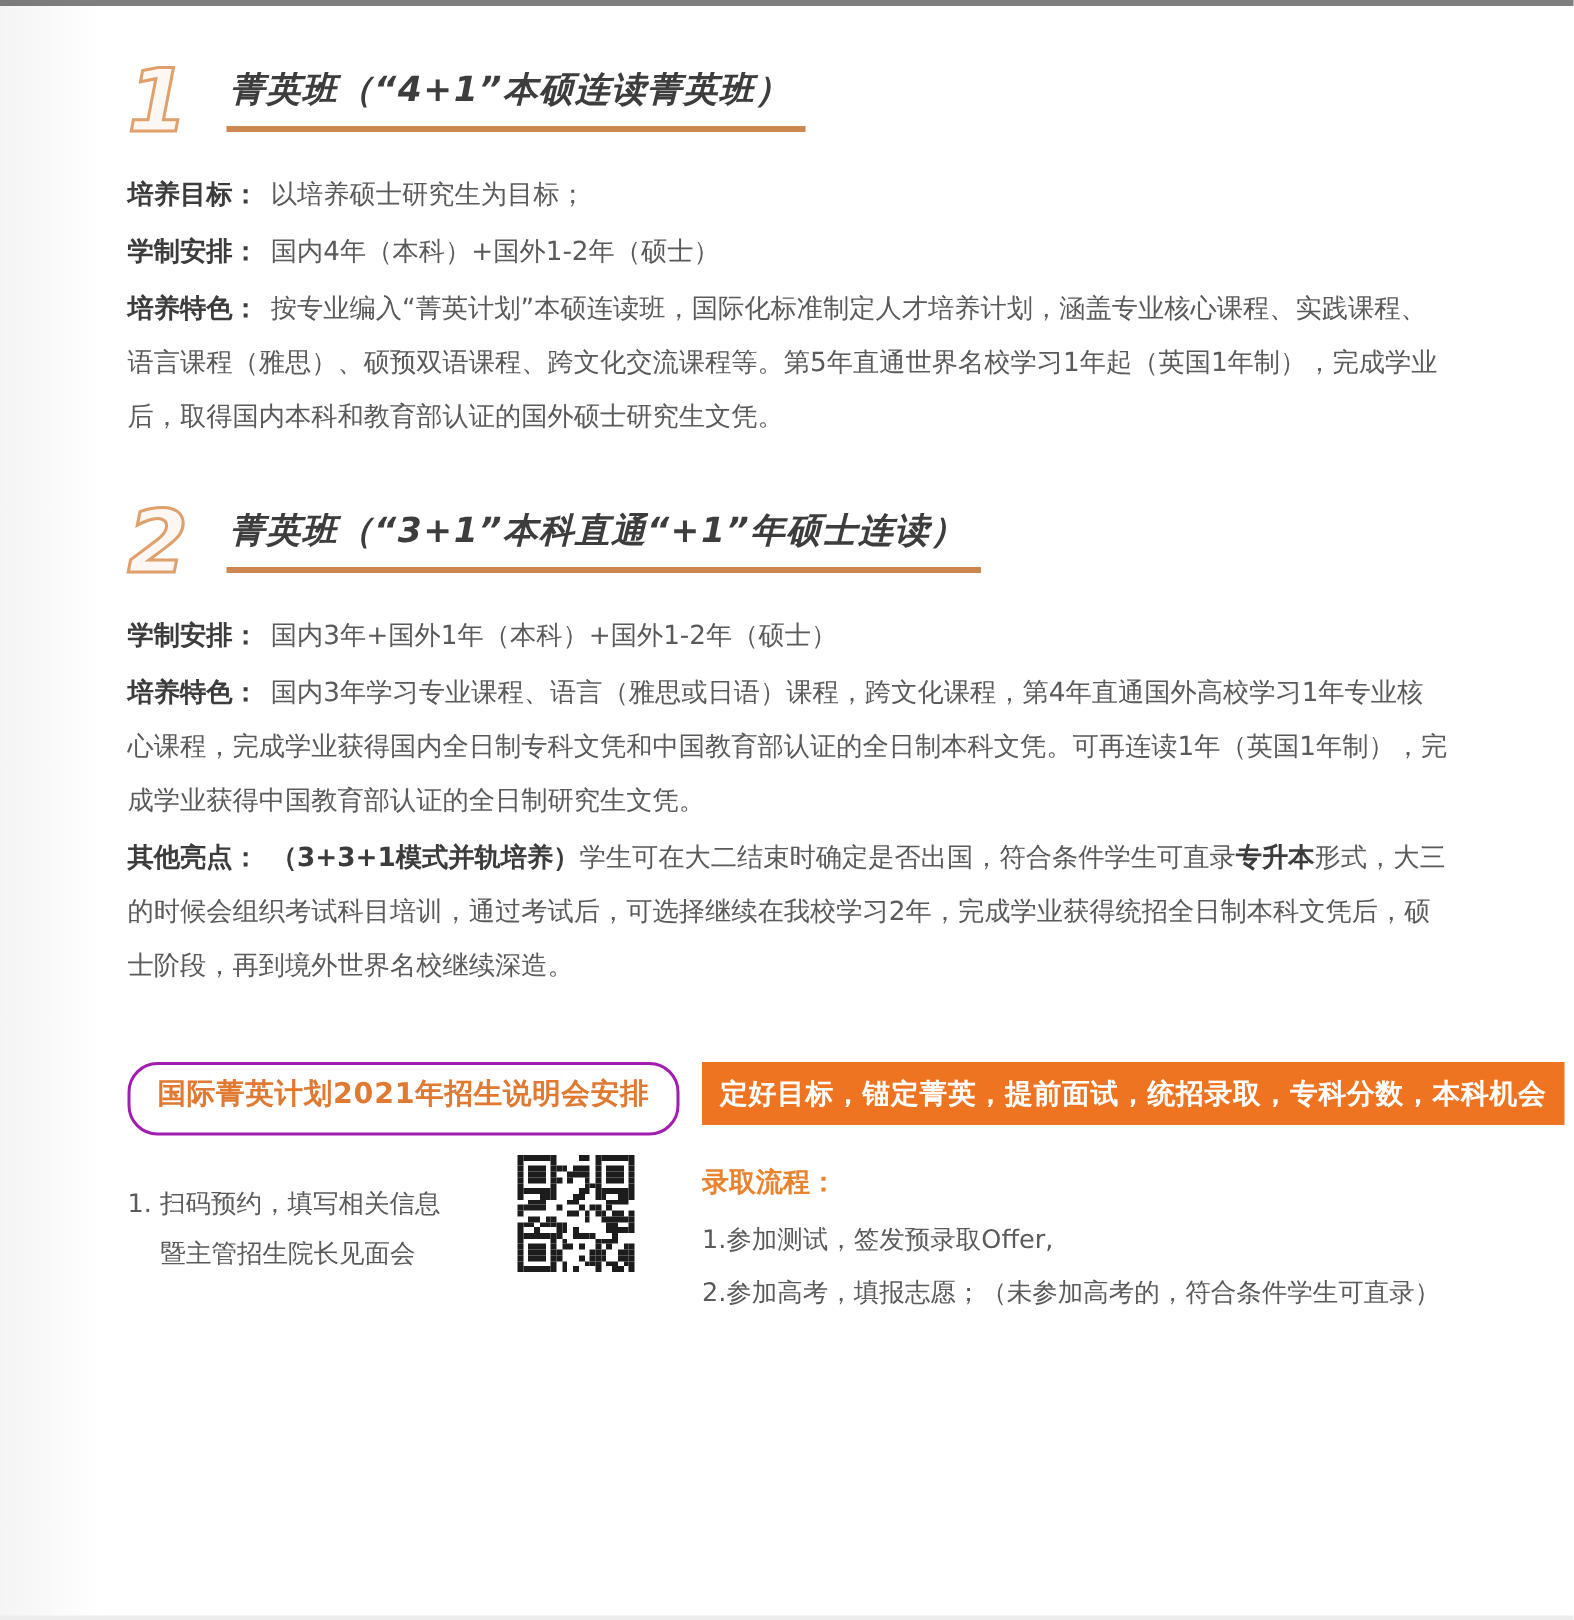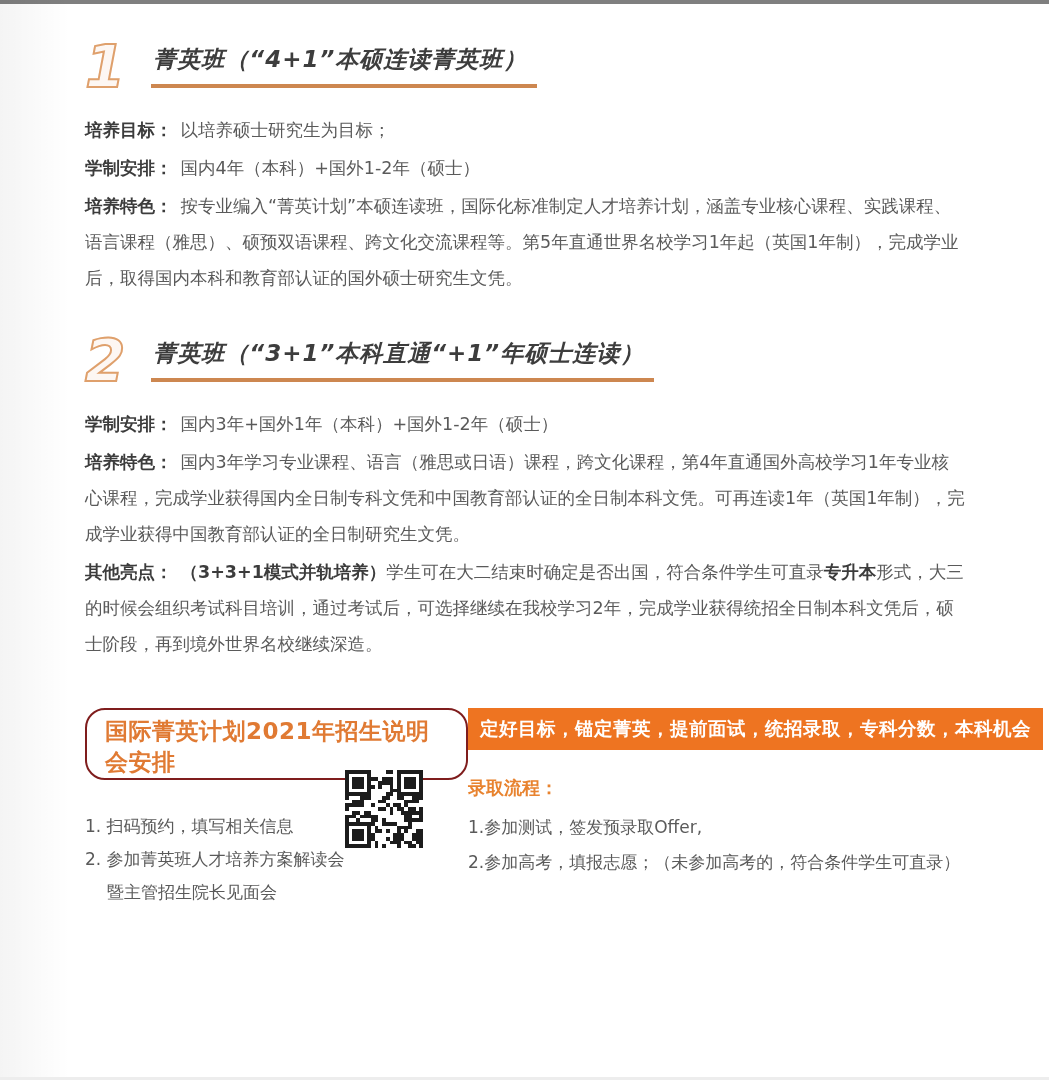--- a/index.html
+++ b/index.html
@@ -80,26 +80,26 @@
   .bottom {
     display: flex;
     margin-top: 46px;
     align-items: flex-start;
   }
   .col-left { width: 383px; position: relative; flex: none; }
   .col-right { flex: 1; margin-left: 0; }
 
   .seminar-box {
     display: inline-block;
-    border: 2px solid #7f1d1d;
+    border: 2px solid #a21caf;
     border-radius: 20px;
     color: #e07a33;
-    font-size: 23px;
-    font-weight: bold;
-    padding: 6px 18px 0 18px;
+    font-size: 19px;
+    font-weight: bold;
+    padding: 6px 18px 13px 18px;
     letter-spacing: 0.5px;
   }
   .seminar-list { margin-top: 30px; font-size: 17px; color: #5a5a5a; }
   .seminar-list .line { line-height: 33px; }
   .seminar-list .indent { padding-left: 22px; }
 
   .qr {
     position: absolute;
     left: 260px; top: 62px;
     width: 78px; height: 78px;
@@ -174,21 +174,20 @@
     </div>
   </div>
 
   
   <div class="bottom">
 
     <div class="col-left">
       <div class="seminar-box">国际菁英计划2021年招生说明会安排</div>
       <div class="seminar-list">
         <div class="line">1. 扫码预约，填写相关信息</div>
-        <div class="line">2. 参加菁英班人才培养方案解读会</div>
         <div class="line indent">暨主管招生院长见面会</div>
 
       </div>
       <div class="qr">
           <i style="left:0%;top:0%;width:4.761904761904762%;height:4.761904761904762%"></i>
           <i style="left:4.761904761904762%;top:0%;width:4.761904761904762%;height:4.761904761904762%"></i>
           <i style="left:9.523809523809524%;top:0%;width:4.761904761904762%;height:4.761904761904762%"></i>
           <i style="left:14.285714285714285%;top:0%;width:4.761904761904762%;height:4.761904761904762%"></i>
           <i style="left:19.047619047619047%;top:0%;width:4.761904761904762%;height:4.761904761904762%"></i>
           <i style="left:23.80952380952381%;top:0%;width:4.761904761904762%;height:4.761904761904762%"></i>

